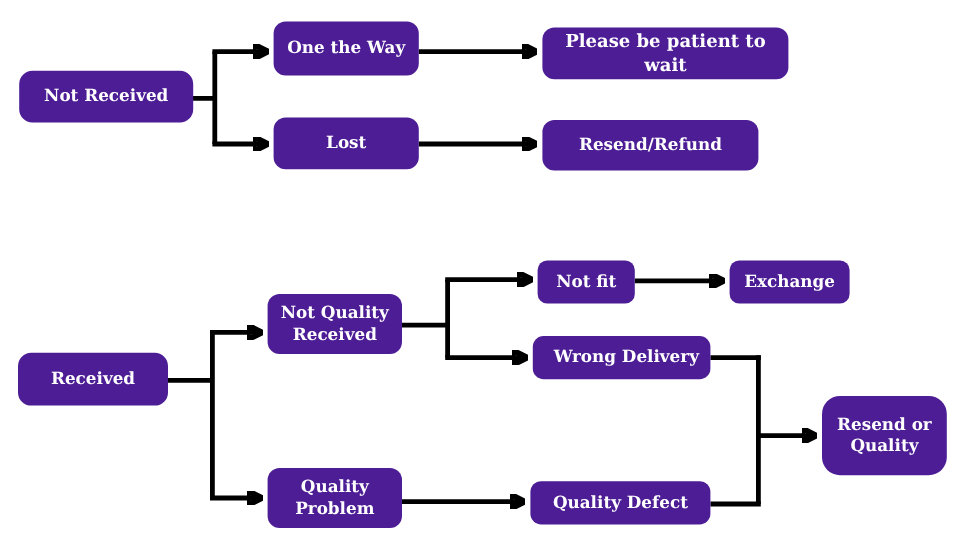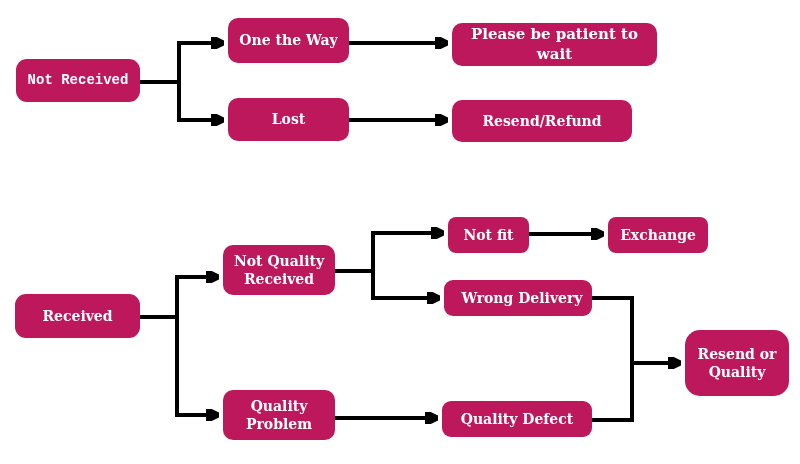--- a/index.html
+++ b/index.html
@@ -24,35 +24,35 @@
     z-index: 1;
   }
   .edges path {
     stroke: #000000;
     stroke-width: 4;
     fill: none;
   }
   .node {
     position: absolute;
     z-index: 2;
-    background: #be185d;
+    background: #4c1d95;
     color: #ffffff;
     border-radius: 10px;
     display: flex;
     align-items: center;
     justify-content: center;
     text-align: center;
     font-weight: bold;
     font-size: 14px;
     line-height: 1.3;
     padding: 2px 4px;
     box-sizing: border-box;
   }
   
-  .n-not-received      { left: 16px;  top: 59px;  width: 124px; height: 43px; border-radius: 11px; font-family: Liberation Mono, monospace; }
+  .n-not-received      { left: 16px;  top: 59px;  width: 145px; height: 43px; border-radius: 11px; }
   .n-one-the-way       { left: 228px; top: 18px;  width: 121px; height: 45px; }
   .n-lost              { left: 228px; top: 98px;  width: 121px; height: 43px; }
   .n-please-wait       { left: 452px; top: 23px;  width: 205px; height: 43px; font-size: 15px; }
   .n-resend-refund     { left: 452px; top: 100px; width: 180px; height: 42px; text-align: center; }
   .n-received          { left: 15px;  top: 294px; width: 125px; height: 44px; border-radius: 11px; }
   .n-not-quality       { left: 223px; top: 245px; width: 112px; height: 50px; }
   .n-quality-problem   { left: 223px; top: 390px; width: 112px; height: 50px; }
   .n-not-fit           { left: 448px; top: 217px; width: 81px;  height: 36px; border-radius: 8px; }
   .n-exchange          { left: 608px; top: 217px; width: 100px; height: 36px; border-radius: 8px; }
   .n-wrong-delivery    { left: 444px; top: 280px; width: 148px; height: 36px; border-radius: 9px; padding-left: 12px; }

